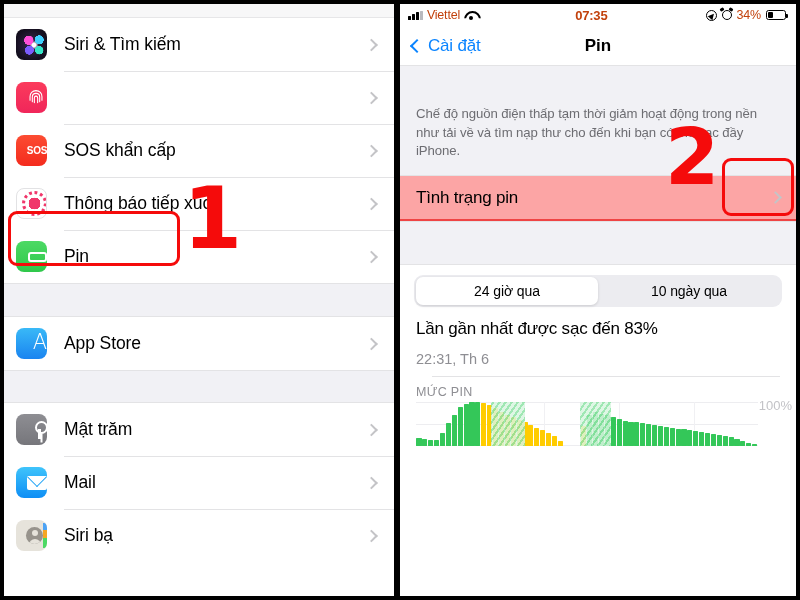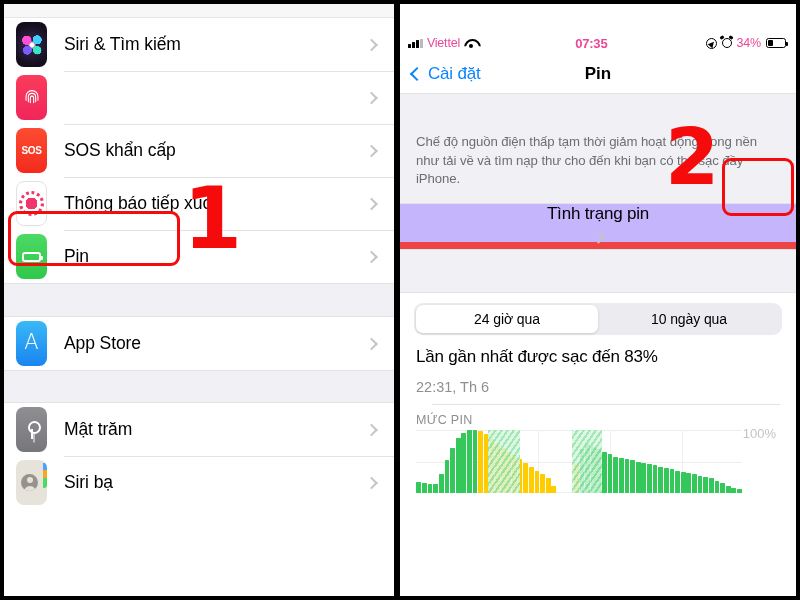--- a/index.html
+++ b/index.html
@@ -21,23 +21,23 @@
   .settings-list { background:#fff; }
   .srow {
     position: relative; display:flex; align-items:center;
     height: 53px; padding-left: 12px; background:#fff;
   }
   .srow + .srow::before {
     content:""; position:absolute; left:60px; right:0; top:0;
     height:1px; background:#e3e3e5;
   }
   .sicon {
-    width: 31px; height: 45px; border-radius: 8px;
+    width: 31px; height: 31px; border-radius: 8px;
     flex: 0 0 31px; position: relative;
-    display:flex; align-items:center; justify-content:center;
+    display:flex; align-items:center; justify-content:flex-end;
     overflow:hidden;
   }
   .slabel {
     margin-left: 17px; font-size: 17.5px; color:#000; letter-spacing: -0.1px;
     white-space: nowrap;
   }
   .chev {
     position:absolute; right: 18px; top:50%; transform: translateY(-50%);
     width: 9px; height: 9px;
     border-right: 2px solid #c4c4c7; border-top: 2px solid #c4c4c7;
@@ -123,21 +123,21 @@
     border-radius:0 3px 3px 0;
   }
 
   
   .panel-right {
     position:absolute; left: 400px; top: 4px; width: 396px; height: 592px;
     background:#fff; overflow:hidden;
   }
   .statusbar {
     height: 22px; display:flex; align-items:center; padding: 0 10px 0 8px;
-    font-size: 12.5px; color:#ec4899; font-weight:600; background:#fff;margin-top:28px;
+    font-size: 12.5px; color:#c2410c; font-weight:600; background:#fff;
   }
   .sb-left { display:flex; align-items:center; gap:4px; }
   .bars { display:flex; align-items:flex-end; gap:1.5px; height:9px; }
   .bars i { width:2.6px; background:#000; display:block; border-radius:0.5px; }
   .bars i:nth-child(1){height:3.5px}
   .bars i:nth-child(2){height:5.5px}
   .bars i:nth-child(3){height:7.5px}
   .bars i:nth-child(4){height:9px; background:#b9b9be}
   .carrier { font-size:12.5px; font-weight:500; letter-spacing:-0.2px;}
   .wifi { width:13px; height:10px; position:relative; }
@@ -209,21 +209,21 @@
   .toggle.on .knob { right:2px; }
   .toggle.off { background:#e4e4e6; }
   .toggle.off .knob { left:2px; }
 
   .footnote {
     background:#f1f1f5; padding: 9px 16px 14px 16px;
     font-size: 13.2px; line-height:1.42; color:#6d6d72; letter-spacing:-0.1px;
   }
   .row-link {
     display:flex; align-items:center; justify-content:space-between;
-    height:46px; padding: 0 16px; background:#c4b5fd; border-top:1px solid #e3e3e5; border-bottom:7px solid #ef4444;flex-direction:column;
+    height:46px; padding: 0 16px; background:#fca5a5; border-top:1px solid #e3e3e5; border-bottom:2px solid #ef4444;
   }
   .row-link .chev2 {
     width:9px; height:9px; border-right:2px solid #c4c4c7; border-top:2px solid #c4c4c7;
     transform: rotate(45deg);
   }
 
   .seg-wrap { padding: 10px 14px 6px 14px; background:#fff;}
   .seg {
     display:flex; background:#ececf0; border-radius:9px; padding:2px; height:32px;
   }
@@ -233,21 +233,21 @@
   }
   .seg div.active { background:#fff; box-shadow: 0 1px 3px rgba(0,0,0,.14); font-weight:500;}
 
   .lastcharge { padding: 6px 16px 0 16px; background:#fff; }
   .lc-title { font-size:17px; color:#000; letter-spacing:-0.2px; }
   .lc-sub { font-size:14.5px; color:#8e8e93; margin-top:12px; }
   .hr { height:1px; background:#e3e3e5; margin: 9px 0 0 16px; }
   .chart-head { padding: 8px 16px 3px 16px; font-size:12.5px; color:#8e8e93; letter-spacing:0.3px; background:#fff;}
 
   .chart {
-    position:relative; height: 63px; margin: 0 20px 0 16px; background:#fff;
+    position:relative; height: 44px; margin: 0 4px 0 16px; background:#fff;
   }
   .chart .gridline { position:absolute; left:0; right:34px; height:1px; background:#ededf0; }
   .chart .vline { position:absolute; top:0; bottom:0; width:1px; background:#f0f0f3; }
   .chart .axis-lbl {
     position:absolute; right:0; top:-4px; font-size:13px; color:#c3c3c7;
   }
   .bars-area { position:absolute; left:0; right:34px; bottom:0; top:0; display:flex; align-items:flex-end; }
   .bar { flex:1; margin:0 0.4px; border-radius:0.5px; }
   .charge-band {
     position:absolute; top:0; bottom:0;
@@ -345,20 +345,27 @@
     </div>
 
     <div class="gap-sm"></div>
 
     <div class="settings-list">
       <div class="srow">
         <div class="sicon ic-pass">
             <div class="key"></div>
           </div>
         <div class="slabel">Mật trăm</div>
+        <div class="chev"></div>
+      </div>
+      <div class="srow">
+        <div class="sicon ic-mail">
+            <div class="env"></div>
+          </div>
+        <div class="slabel">Mail</div>
         <div class="chev"></div>
       </div>
       <div class="srow">
         <div class="sicon ic-contacts">
           <div class="person"></div>
             <div class="tabs"></div>
         </div>
         <div class="slabel">Siri bạ</div>
         <div class="chev"></div>
       </div>

